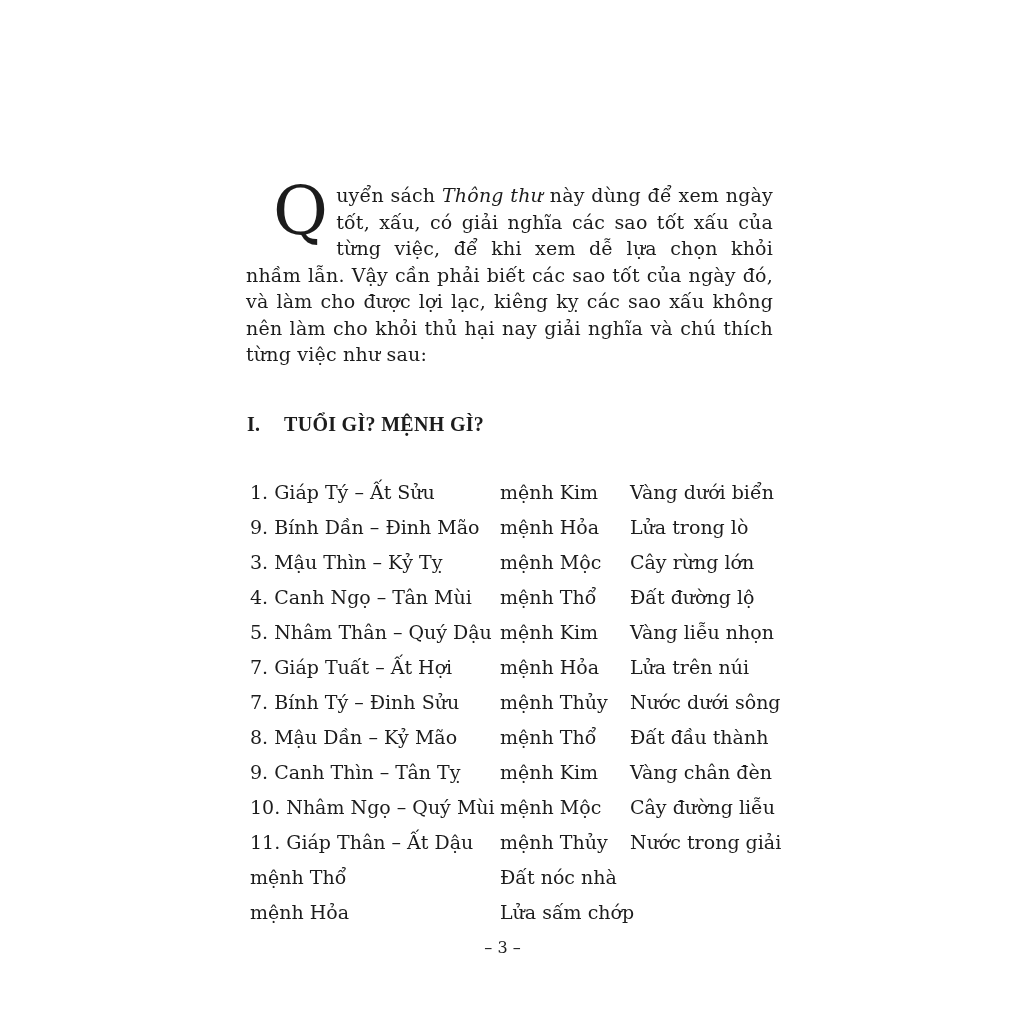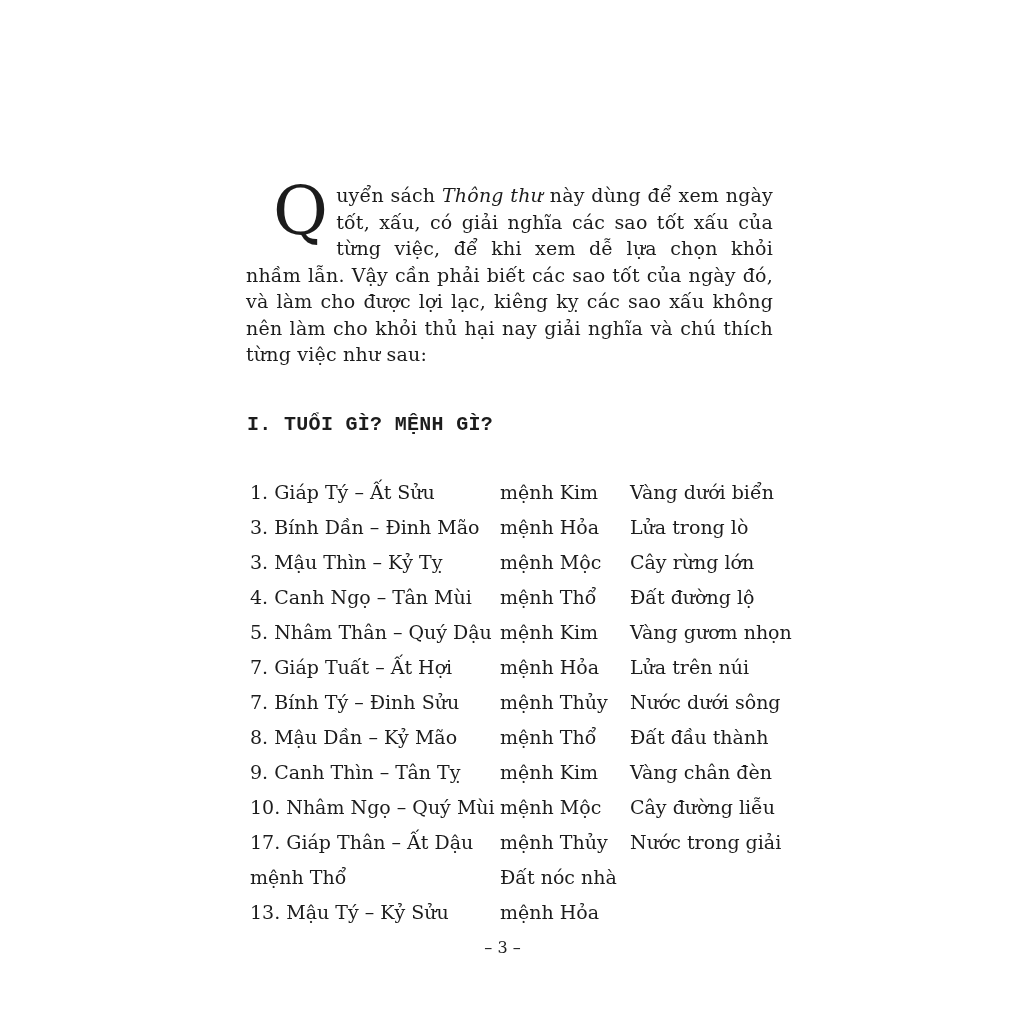--- a/index.html
+++ b/index.html
@@ -23,21 +23,21 @@
     float:left;
     font-size:67px;
     line-height:54px;
     margin:2px 8px 0 27px;
     font-weight:500;
   }
   .intro .italic{font-style:italic;}
   .section-heading{
     position:absolute;
     top:396px;left:247px;
-    font-family:Liberation Mono, monospace;
+    font-family:Liberation Serif, serif;
     font-weight:bold;
     font-size:20px;
     letter-spacing:0.3px;
     white-space:nowrap;
   }
   .section-heading .numeral{display:inline-block;width:37px;}
   .menh-table{
     position:absolute;
     top:475px;left:250px;width:524px;
     font-size:19px;
@@ -66,38 +66,38 @@
 
   <h2 class="section-heading"><span class="numeral">I.</span><span>TUỔI GÌ? MỆNH GÌ?</span></h2>
 
   <div class="menh-table" id="menh-table">
       <div class="row">
         <span>1. Giáp Tý – Ất Sửu</span>
         <span>mệnh Kim</span>
         <span>Vàng dưới biển</span>
       </div>
       <div class="row">
-        <span>3. Bính Dần – Đinh Mão</span>
+        <span>9. Bính Dần – Đinh Mão</span>
         <span>mệnh Hỏa</span>
         <span>Lửa trong lò</span>
       </div>
       <div class="row">
         <span>3. Mậu Thìn – Kỷ Tỵ</span>
         <span>mệnh Mộc</span>
         <span>Cây rừng lớn</span>
       </div>
       <div class="row">
         <span>4. Canh Ngọ – Tân Mùi</span>
         <span>mệnh Thổ</span>
         <span>Đất đường lộ</span>
       </div>
       <div class="row">
         <span>5. Nhâm Thân – Quý Dậu</span>
         <span>mệnh Kim</span>
-        <span>Vàng gươm nhọn</span>
+        <span>Vàng liễu nhọn</span>
       </div>
       <div class="row">
         <span>7. Giáp Tuất – Ất Hợi</span>
         <span>mệnh Hỏa</span>
         <span>Lửa trên núi</span>
       </div>
       <div class="row">
         <span>7. Bính Tý – Đinh Sửu</span>
         <span>mệnh Thủy</span>
         <span>Nước dưới sông</span>
@@ -111,29 +111,29 @@
         <span>9. Canh Thìn – Tân Tỵ</span>
         <span>mệnh Kim</span>
         <span>Vàng chân đèn</span>
       </div>
       <div class="row">
         <span>10. Nhâm Ngọ – Quý Mùi</span>
         <span>mệnh Mộc</span>
         <span>Cây đường liễu</span>
       </div>
       <div class="row">
-        <span>17. Giáp Thân – Ất Dậu</span>
+        <span>11. Giáp Thân – Ất Dậu</span>
         <span>mệnh Thủy</span>
         <span>Nước trong giải</span>
       </div>
       <div class="row">
         <span>mệnh Thổ</span>
         <span>Đất nóc nhà</span>
       </div>
       <div class="row">
-        <span>13. Mậu Tý – Kỷ Sửu</span>
         <span>mệnh Hỏa</span>
+        <span>Lửa sấm chớp</span>
       </div>
     </div>
 
   <div class="page-footer">– 3 –</div>
 
 </div>
 
 </body></html>

